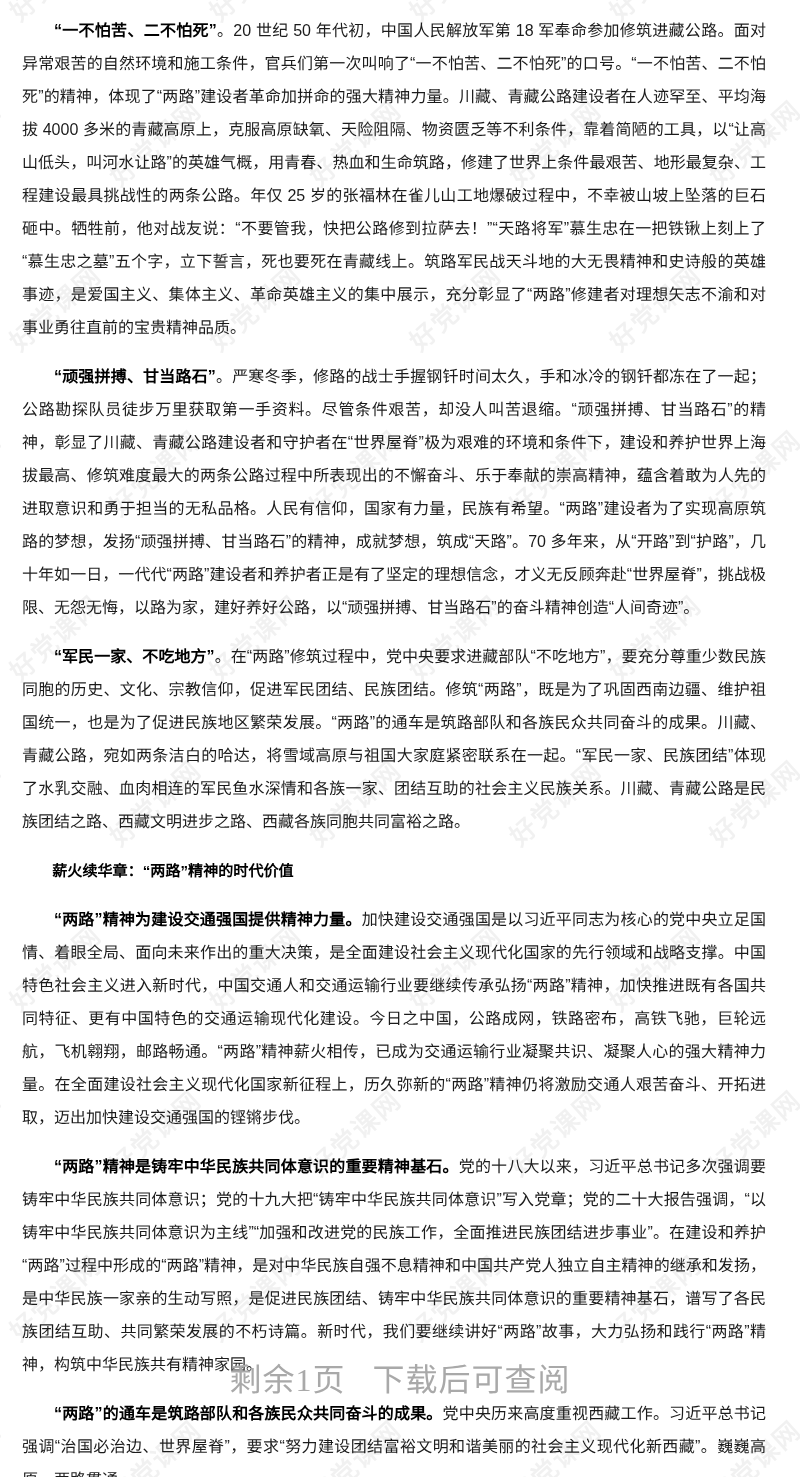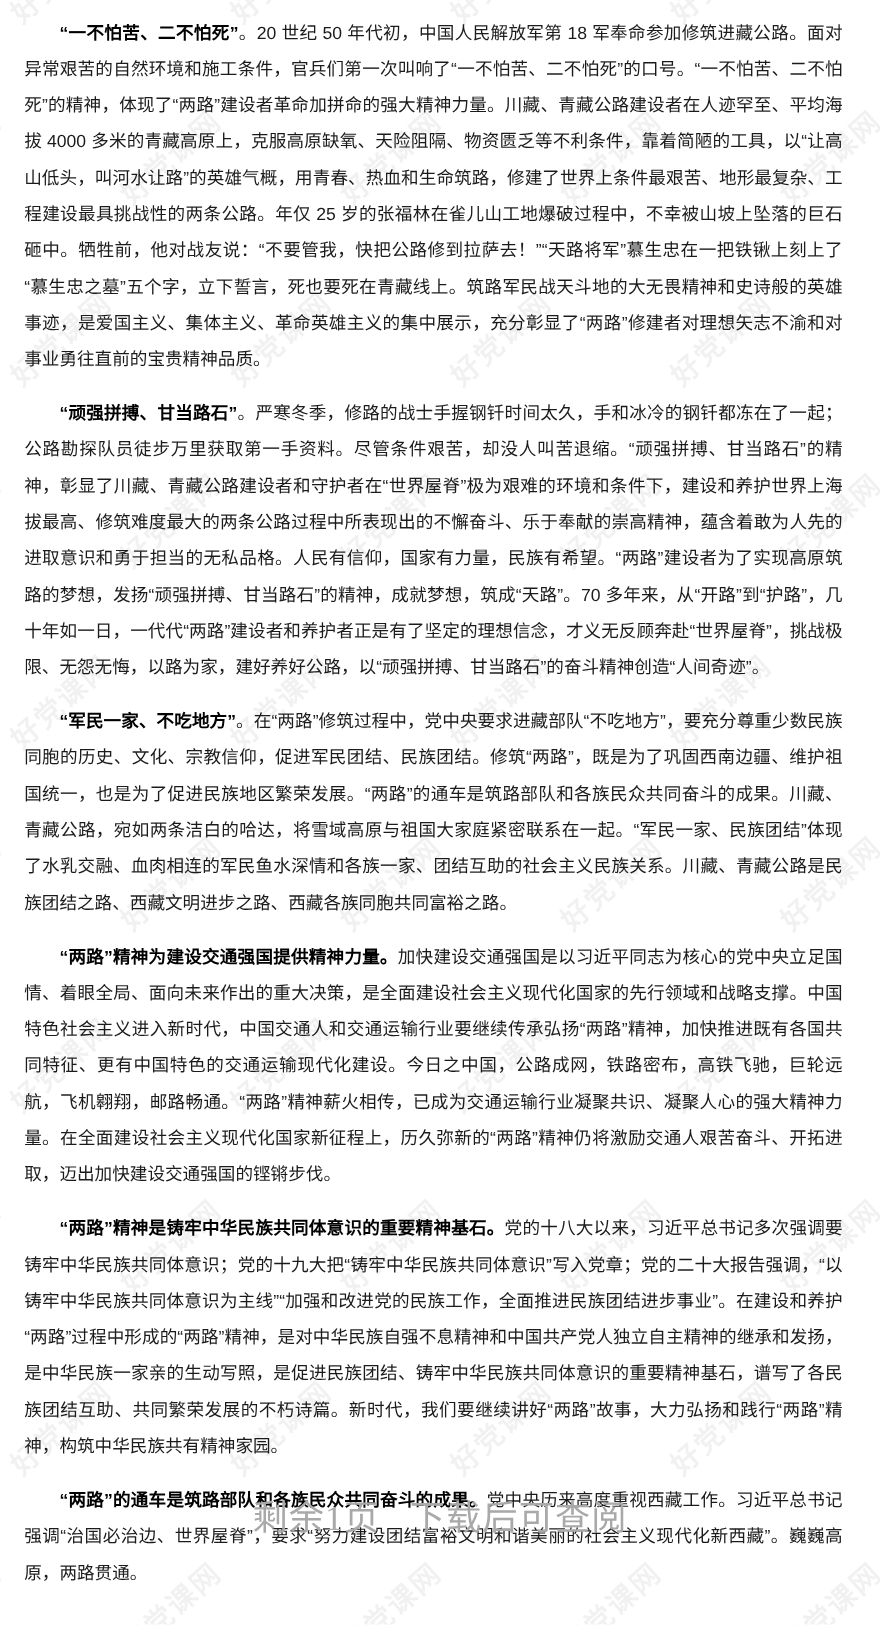--- a/index.html
+++ b/index.html
@@ -140,20 +140,21 @@
       <span class="wm" style="left: 100px; top: 1485px;">好党课网</span>
       <span class="wm" style="left: 300px; top: 1485px;">好党课网</span>
       <span class="wm" style="left: 500px; top: 1485px;">好党课网</span>
       <span class="wm" style="left: 700px; top: 1485px;">好党课网</span>
     </div>
 
   <div id="doc">
       <p class="para"><span class="lead">“一不怕苦、二不怕死”</span><span>。20 世纪 50 年代初，中国人民解放军第 18 军奉命参加修筑进藏公路。面对异常艰苦的自然环境和施工条件，官兵们第一次叫响了“一不怕苦、二不怕死”的口号。“一不怕苦、二不怕死”的精神，体现了“两路”建设者革命加拼命的强大精神力量。川藏、青藏公路建设者在人迹罕至、平均海拔 4000 多米的青藏高原上，克服高原缺氧、天险阻隔、物资匮乏等不利条件，靠着简陋的工具，以“让高山低头，叫河水让路”的英雄气概，用青春、热血和生命筑路，修建了世界上条件最艰苦、地形最复杂、工程建设最具挑战性的两条公路。年仅 25 岁的张福林在雀儿山工地爆破过程中，不幸被山坡上坠落的巨石砸中。牺牲前，他对战友说：“不要管我，快把公路修到拉萨去！”“天路将军”慕生忠在一把铁锹上刻上了“慕生忠之墓”五个字，立下誓言，死也要死在青藏线上。筑路军民战天斗地的大无畏精神和史诗般的英雄事迹，是爱国主义、集体主义、革命英雄主义的集中展示，充分彰显了“两路”修建者对理想矢志不渝和对事业勇往直前的宝贵精神品质。</span></p>
       <p class="para"><span class="lead">“顽强拼搏、甘当路石”</span><span>。严寒冬季，修路的战士手握钢钎时间太久，手和冰冷的钢钎都冻在了一起；公路勘探队员徒步万里获取第一手资料。尽管条件艰苦，却没人叫苦退缩。“顽强拼搏、甘当路石”的精神，彰显了川藏、青藏公路建设者和守护者在“世界屋脊”极为艰难的环境和条件下，建设和养护世界上海拔最高、修筑难度最大的两条公路过程中所表现出的不懈奋斗、乐于奉献的崇高精神，蕴含着敢为人先的进取意识和勇于担当的无私品格。人民有信仰，国家有力量，民族有希望。“两路”建设者为了实现高原筑路的梦想，发扬“顽强拼搏、甘当路石”的精神，成就梦想，筑成“天路”。70 多年来，从“开路”到“护路”，几十年如一日，一代代“两路”建设者和养护者正是有了坚定的理想信念，才义无反顾奔赴“世界屋脊”，挑战极限、无怨无悔，以路为家，建好养好公路，以“顽强拼搏、甘当路石”的奋斗精神创造“人间奇迹”。</span></p>
       <p class="para"><span class="lead">“军民一家、不吃地方”</span><span>。在“两路”修筑过程中，党中央要求进藏部队“不吃地方”，要充分尊重少数民族同胞的历史、文化、宗教信仰，促进军民团结、民族团结。修筑“两路”，既是为了巩固西南边疆、维护祖国统一，也是为了促进民族地区繁荣发展。“两路”的通车是筑路部队和各族民众共同奋斗的成果。川藏、青藏公路，宛如两条洁白的哈达，将雪域高原与祖国大家庭紧密联系在一起。“军民一家、民族团结”体现了水乳交融、血肉相连的军民鱼水深情和各族一家、团结互助的社会主义民族关系。川藏、青藏公路是民族团结之路、西藏文明进步之路、西藏各族同胞共同富裕之路。</span></p>
+      <div class="section-heading">薪火续华章：“两路”精神的时代价值</div>
       <p class="para"><span class="lead">“两路”精神为建设交通强国提供精神力量。</span><span>加快建设交通强国是以习近平同志为核心的党中央立足国情、着眼全局、面向未来作出的重大决策，是全面建设社会主义现代化国家的先行领域和战略支撑。中国特色社会主义进入新时代，中国交通人和交通运输行业要继续传承弘扬“两路”精神，加快推进既有各国共同特征、更有中国特色的交通运输现代化建设。今日之中国，公路成网，铁路密布，高铁飞驰，巨轮远航，飞机翱翔，邮路畅通。“两路”精神薪火相传，已成为交通运输行业凝聚共识、凝聚人心的强大精神力量。在全面建设社会主义现代化国家新征程上，历久弥新的“两路”精神仍将激励交通人艰苦奋斗、开拓进取，迈出加快建设交通强国的铿锵步伐。</span></p>
       <p class="para"><span class="lead">“两路”精神是铸牢中华民族共同体意识的重要精神基石。</span><span>党的十八大以来，习近平总书记多次强调要铸牢中华民族共同体意识；党的十九大把“铸牢中华民族共同体意识”写入党章；党的二十大报告强调，“以铸牢中华民族共同体意识为主线”“加强和改进党的民族工作，全面推进民族团结进步事业”。在建设和养护“两路”过程中形成的“两路”精神，是对中华民族自强不息精神和中国共产党人独立自主精神的继承和发扬，是中华民族一家亲的生动写照，是促进民族团结、铸牢中华民族共同体意识的重要精神基石，谱写了各民族团结互助、共同繁荣发展的不朽诗篇。新时代，我们要继续讲好“两路”故事，大力弘扬和践行“两路”精神，构筑中华民族共有精神家园。</span></p>
       <p class="para"><span class="lead">“两路”的通车是筑路部队和各族民众共同奋斗的成果。</span><span>党中央历来高度重视西藏工作。习近平总书记强调“治国必治边、世界屋脊”，要求“努力建设团结富裕文明和谐美丽的社会主义现代化新西藏”。巍巍高原，两路贯通。</span></p>
     </div>
 
   <div id="bottom-notice">
     <span class="notice-text">剩余1页   下载后可查阅</span>
   </div>
 
 </div>

